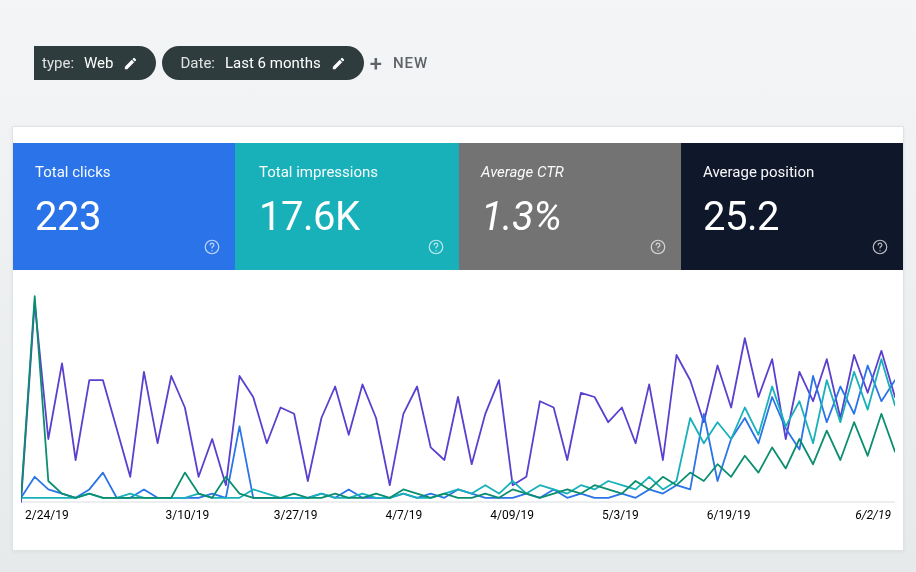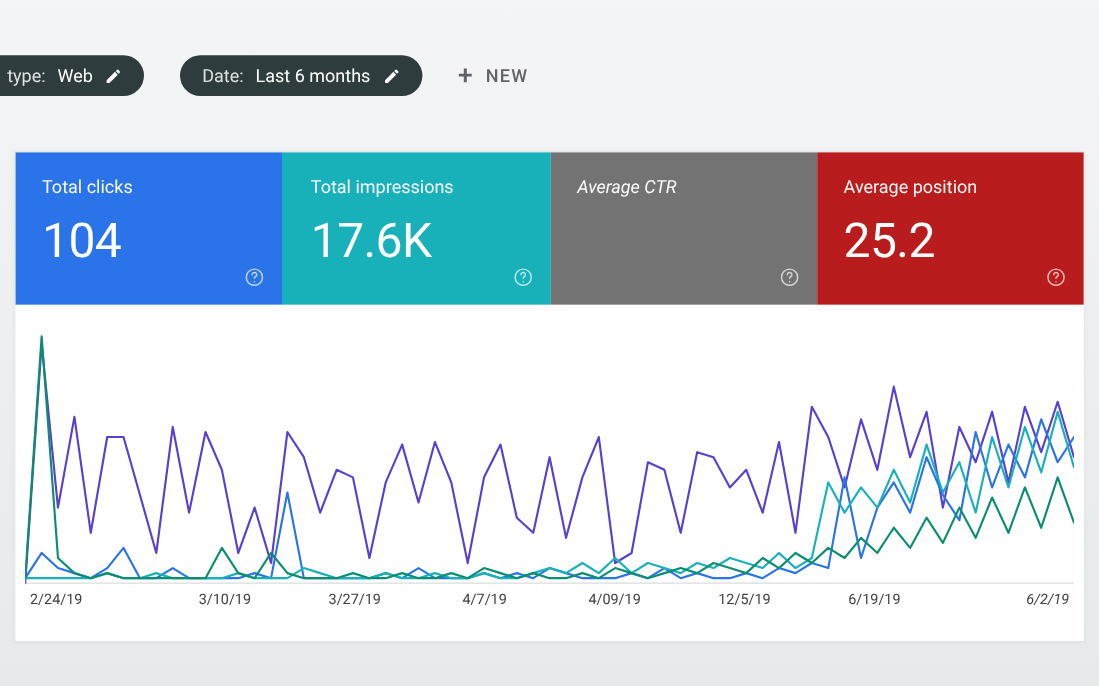--- a/index.html
+++ b/index.html
@@ -6,22 +6,23 @@
   html, body { width: 916px; height: 572px; overflow: hidden; }
   body {
     font-family: "Roboto", "Helvetica Neue", Arial, sans-serif;
     background: linear-gradient(180deg, #f3f5f6 0%, #e7eaeb 100%);
     color: #202124;
   }
   
   .chip-bar {
     display: flex;
     align-items: center;
-    gap: 30px;
+    gap: 6px;
     padding: 46px 0 0 0;
+    margin-left: 36px;
   }
   .chip {
     display: inline-flex;
     align-items: center;
     gap: 10px;
     padding: 8px 18px;
     border-radius: 22px;
     font-size: 15px;
     white-space: nowrap;
   }
@@ -52,20 +53,21 @@
   
   .card {
     margin: 46px 12px 0 12px;
     background: #fff;
     border: 1px solid #e0e3e4;
     box-shadow: 0 1px 4px rgba(0,0,0,.05);
   }
   .metrics {
     display: flex;
     width: 100%;
+    margin-top: 16px;
   }
   .metric {
     position: relative;
     flex: 1 1 0;
     color: #fff;
     padding: 20px 22px 30px 22px;
     min-height: 118px;
   }
   .metric .label {
     font-size: 15px;
@@ -81,35 +83,35 @@
   .metric .help-icon {
     position: absolute;
     right: 14px;
     bottom: 14px;
     width: 18px; height: 18px;
     opacity: .7;
   }
   .m-clicks { background: #2a73e8; }
   .m-impr   { background: #18b1ba; padding-left: 24px; }
   .m-ctr    { background: #737373; font-style: italic; }
-  .m-pos    { background: #b91c1c; }
+  .m-pos    { background: #0f172a; }
 
   
   .chart-wrap {
     position: relative;
     padding: 14px 8px 28px 8px;
     background: #fff;
   }
   .chart-wrap svg.chart { width: 100%; height: 220px; display: block; }
   .axis-labels {
     display: flex;
     justify-content: space-between;
     padding: 4px 4px 0 4px;
     font-size: 12px;
-    color: #404040;
+    color: #000000;
   }
   .axis-labels span { flex: 1; text-align: center; white-space: nowrap; }
   .axis-labels span:first-child { text-align: left; }
   .axis-labels span:last-child  { text-align: right; font-style: italic; }
 </style>
 </head>
 <body>
 
 <div class="chip-bar">
   <div class="chip dark cropped">
@@ -134,21 +136,21 @@
     <span class="plus">+</span>
     <span>NEW</span>
   </div>
 </div>
 
 <div class="card">
 
   <div class="metrics">
     <div class="metric m-clicks">
       <div class="label">Total clicks</div>
-      <div class="value">104</div>
+      <div class="value">223</div>
       <span class="help-icon">
         <svg viewBox="0 0 24 24" fill="none" stroke="white" stroke-width="1.6">
             <circle cx="12" cy="12" r="9"></circle>
             <path d="M9.5 9.3a2.5 2.5 0 1 1 3.6 2.2c-.9.5-1.1 1-1.1 1.8" stroke-linecap="round"></path>
             <circle cx="12" cy="17" r=".9" fill="white" stroke="none"></circle>
           </svg>
       </span>
     </div>
     <div class="metric m-impr">
       <div class="label">Total impressions</div>
@@ -156,20 +158,21 @@
       <span class="help-icon">
         <svg viewBox="0 0 24 24" fill="none" stroke="white" stroke-width="1.6">
             <circle cx="12" cy="12" r="9"></circle>
             <path d="M9.5 9.3a2.5 2.5 0 1 1 3.6 2.2c-.9.5-1.1 1-1.1 1.8" stroke-linecap="round"></path>
             <circle cx="12" cy="17" r=".9" fill="white" stroke="none"></circle>
           </svg>
       </span>
     </div>
     <div class="metric m-ctr">
       <div class="label">Average CTR</div>
+      <div class="value">1.3%</div>
       <span class="help-icon">
         <svg viewBox="0 0 24 24" fill="none" stroke="white" stroke-width="1.6">
             <circle cx="12" cy="12" r="9"></circle>
             <path d="M9.5 9.3a2.5 2.5 0 1 1 3.6 2.2c-.9.5-1.1 1-1.1 1.8" stroke-linecap="round"></path>
             <circle cx="12" cy="17" r=".9" fill="white" stroke="none"></circle>
           </svg>
       </span>
     </div>
     <div class="metric m-pos">
       <div class="label">Average position</div>
@@ -191,19 +194,19 @@
         <polyline points="0.0,213.8 13.8,192.8 27.5,205.4 41.3,209.6 55.0,213.8 68.8,205.4 82.5,188.6 96.3,213.8 110.0,213.8 123.8,205.4 137.5,213.8 151.3,213.8 165.0,213.8 178.8,213.8 192.5,209.6 206.3,213.8 220.0,142.4 233.8,213.8 247.5,213.8 261.3,213.8 275.0,213.8 288.8,213.8 302.5,209.6 316.3,213.8 330.0,205.4 343.8,213.8 357.5,213.8 371.3,213.8 385.0,209.6 398.8,213.8 412.5,209.6 426.3,213.8 440.0,205.4 453.8,209.6 467.5,213.8 481.3,213.8 495.0,213.8 508.8,209.6 522.5,213.8 536.3,205.4 550.0,213.8 563.8,209.6 577.5,213.8 591.3,213.8 605.0,209.6 618.8,213.8 632.5,205.4 646.3,209.6 660.0,201.2 673.8,205.4 687.5,129.8 701.3,197.0 715.0,155.0 728.8,134.0 742.5,159.2 756.3,113.0 770.0,144.5 783.8,165.5 797.5,92.0 811.3,138.2 825.0,102.5 838.8,129.8 852.5,81.5 866.3,117.2 880.0,96.2" fill="none" stroke="#2a73e8" stroke-width="1.8" stroke-linejoin="round" stroke-linecap="round"></polyline>
         <polyline points="0.0,213.8 13.8,213.8 27.5,213.8 41.3,213.8 55.0,213.8 68.8,209.6 82.5,213.8 96.3,213.8 110.0,209.6 123.8,213.8 137.5,213.8 151.3,213.8 165.0,213.8 178.8,209.6 192.5,213.8 206.3,213.8 220.0,213.8 233.8,205.4 247.5,209.6 261.3,213.8 275.0,213.8 288.8,213.8 302.5,209.6 316.3,213.8 330.0,213.8 343.8,209.6 357.5,213.8 371.3,213.8 385.0,209.6 398.8,213.8 412.5,213.8 426.3,209.6 440.0,205.4 453.8,209.6 467.5,201.2 481.3,209.6 495.0,197.0 508.8,209.6 522.5,201.2 536.3,205.4 550.0,209.6 563.8,201.2 577.5,205.4 591.3,197.0 605.0,201.2 618.8,205.4 632.5,192.8 646.3,205.4 660.0,197.0 673.8,134.0 687.5,159.2 701.3,138.2 715.0,155.0 728.8,123.5 742.5,150.8 756.3,102.5 770.0,142.4 783.8,117.2 797.5,159.2 811.3,96.2 825.0,138.2 838.8,87.8 852.5,125.6 866.3,75.2 880.0,121.4" fill="none" stroke="#18b1ba" stroke-width="1.8" stroke-linejoin="round" stroke-linecap="round"></polyline>
         <polyline points="0.0,213.8 13.8,12.2 27.5,197.0 41.3,209.6 55.0,213.8 68.8,209.6 82.5,213.8 96.3,213.8 110.0,213.8 123.8,213.8 137.5,213.8 151.3,213.8 165.0,188.6 178.8,209.6 192.5,213.8 206.3,192.8 220.0,209.6 233.8,213.8 247.5,213.8 261.3,213.8 275.0,209.6 288.8,213.8 302.5,213.8 316.3,209.6 330.0,213.8 343.8,213.8 357.5,209.6 371.3,213.8 385.0,205.4 398.8,209.6 412.5,213.8 426.3,209.6 440.0,213.8 453.8,213.8 467.5,209.6 481.3,213.8 495.0,205.4 508.8,209.6 522.5,213.8 536.3,209.6 550.0,205.4 563.8,209.6 577.5,201.2 591.3,205.4 605.0,209.6 618.8,197.0 632.5,205.4 646.3,192.8 660.0,201.2 673.8,188.6 687.5,197.0 701.3,180.2 715.0,192.8 728.8,171.8 742.5,188.6 756.3,163.4 770.0,184.4 783.8,155.0 797.5,180.2 811.3,146.6 825.0,176.0 838.8,138.2 852.5,171.8 866.3,129.8 880.0,167.6" fill="none" stroke="#0b8e6f" stroke-width="1.8" stroke-linejoin="round" stroke-linecap="round"></polyline>
       </svg>
     <div class="axis-labels">
         <span>2/24/19</span>
         <span>3/10/19</span>
         <span>3/27/19</span>
         <span>4/7/19</span>
         <span>4/09/19</span>
-        <span>12/5/19</span>
+        <span>5/3/19</span>
         <span>6/19/19</span>
         <span>6/2/19</span>
       </div>
   </div>
 
 </div>
 
 </body></html>

